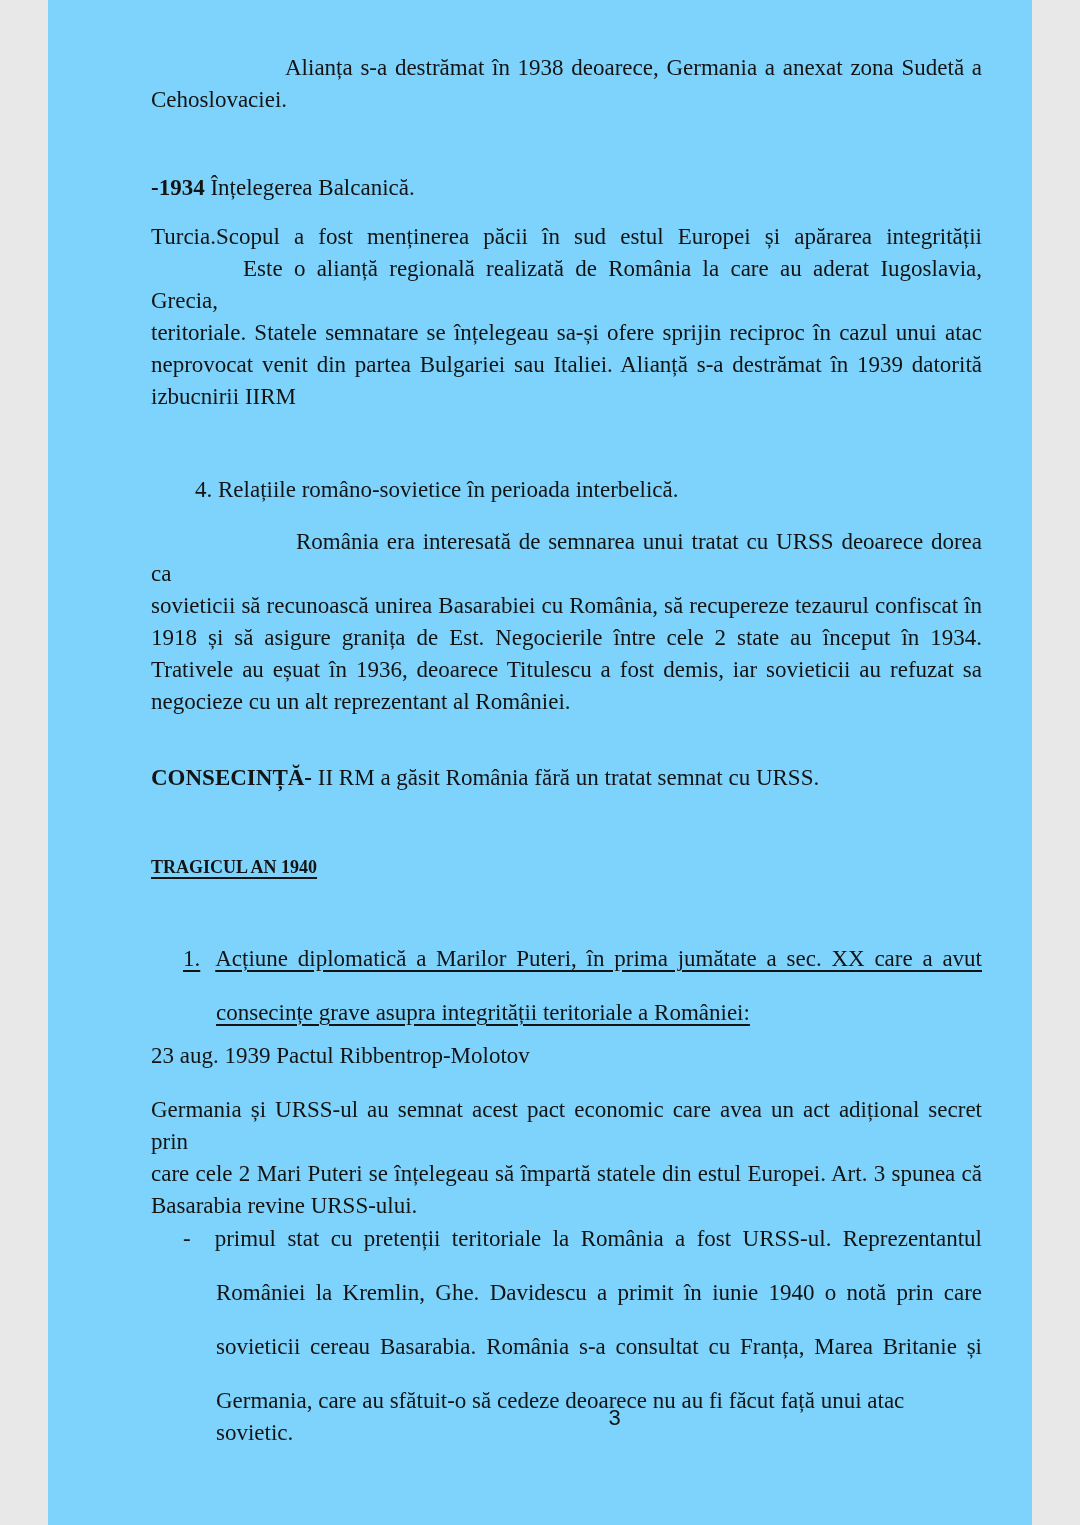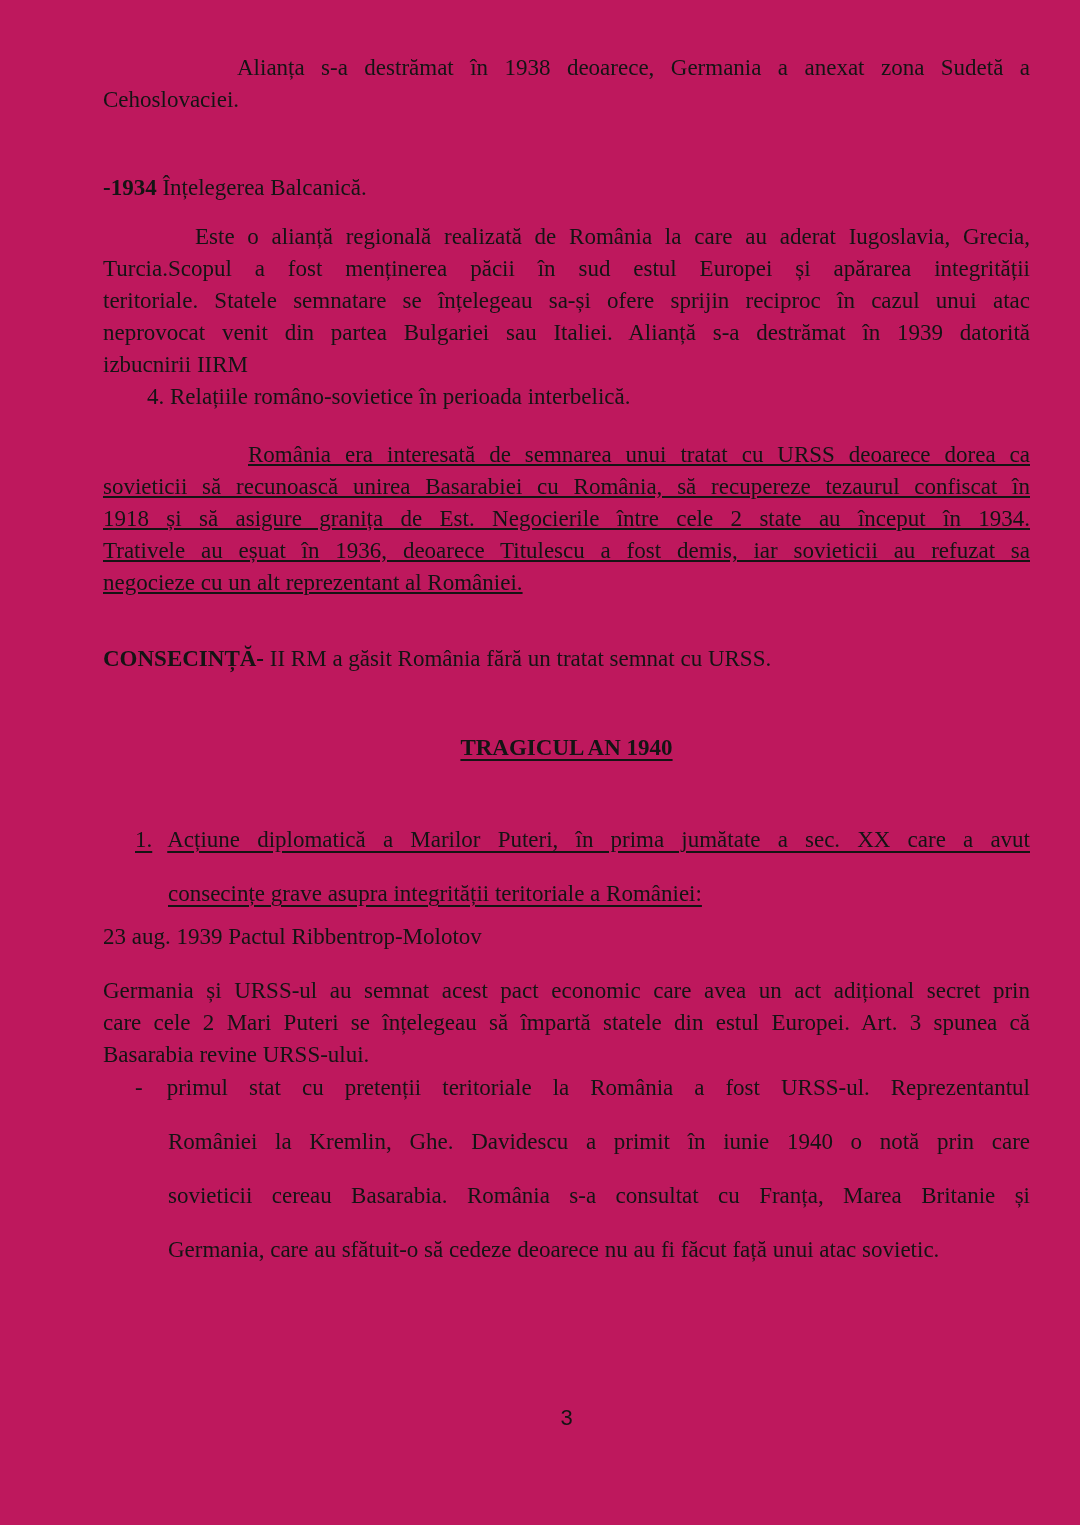--- a/index.html
+++ b/index.html
@@ -1,40 +1,40 @@
 <!DOCTYPE html>
 <html lang="ro"><head>
 <meta charset="utf-8">
 <style>
   html,body{margin:0;padding:0;background:#e8e8e8;}
   .page{
-    width:1080px;height:1525px;background:#be185d;position:relative;
+    width:984px;height:1525px;background:#7dd3fc;position:relative;
     font-family:"Liberation Serif","DejaVu Serif",serif;
     font-size:23px;line-height:32px;color:#141414;
     margin:0 auto;overflow:hidden;
   }
   .content{padding:52px 50px 0 103px;}
   .para{margin:0;}
   .line{text-align:left;}
   .jline{text-align:justify;text-align-last:justify;}
   .ind134{text-indent:134px;}
   .ind92{text-indent:92px;}
   .ind145{text-indent:145px;}
   .hangline{padding-left:32px;}
   .cont{padding-left:65px;margin-top:22px;}
   .b{font-weight:bold;}
   .ul{text-decoration:underline;text-decoration-thickness:2px;text-underline-offset:4px;}
   .gap-after-num{padding-left:15px;}
   .gap-after-dash{padding-left:24px;}
   .mt-h1934{margin-top:56px;}
   .mt-p2{margin-top:17px;}
-  .h4{margin-left:44px;}
-  .mt-p3{margin-top:26px;text-decoration:underline;}
+  .h4{margin-top:61px;margin-left:44px;}
+  .mt-p3{margin-top:20px;}
   .mt-consec{margin-top:44px;}
-  .title{margin-top:57px;text-align:center;font-weight:bold;font-size:23px;}
+  .title{margin-top:57px;text-align:left;font-weight:bold;font-size:18px;}
   .mt-item1{margin-top:60px;}
   .mt-pact{margin-top:11px;}
   .mt-p4{margin-top:22px;}
   .mt-item2{margin-top:62px;}
   .mt-bullet{margin-top:1px;}
   .pagenum{
     position:absolute;top:1405px;left:103px;width:927px;text-align:center;
     font-family:"Liberation Sans","DejaVu Sans",sans-serif;font-size:22px;line-height:26px;
   }
 </style>
@@ -47,22 +47,22 @@
     <div class="para">
       <div class="jline ind134">Alianța s-a destrămat în 1938 deoarece, Germania a anexat zona Sudetă a</div>
       <div class="line">Cehoslovaciei.</div>
     </div>
 
     <div class="para mt-h1934">
       <span class="b">-1934</span><span> Înțelegerea Balcanică.</span>
     </div>
 
     <div class="para mt-p2">
+      <div class="jline">Turcia.Scopul a fost menținerea păcii în sud estul Europei și apărarea integrității</div>
       <div class="jline ind92">Este o alianță regională realizată de România la care au aderat Iugoslavia, Grecia,</div>
-      <div class="jline">Turcia.Scopul a fost menținerea păcii în sud estul Europei și apărarea integrității</div>
       <div class="jline">teritoriale. Statele semnatare se înțelegeau sa-și ofere sprijin reciproc în cazul unui atac</div>
       <div class="jline">neprovocat venit din partea Bulgariei sau Italiei. Alianță s-a destrămat în 1939 datorită</div>
       <div class="line">izbucnirii IIRM</div>
     </div>
 
     <div class="para h4">4. Relațiile româno-sovietice în perioada interbelică.</div>
 
     <div class="para mt-p3">
       <div class="jline ind145">România era interesată de semnarea unui tratat cu URSS deoarece dorea ca</div>
       <div class="jline">sovieticii să recunoască unirea Basarabiei cu România, să recupereze tezaurul confiscat în</div>

